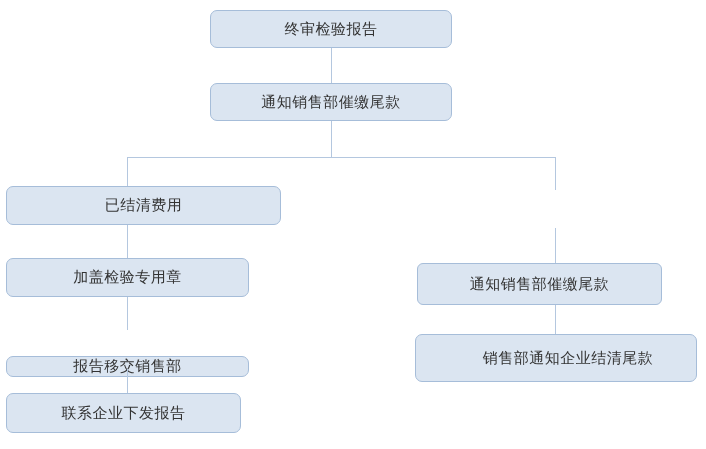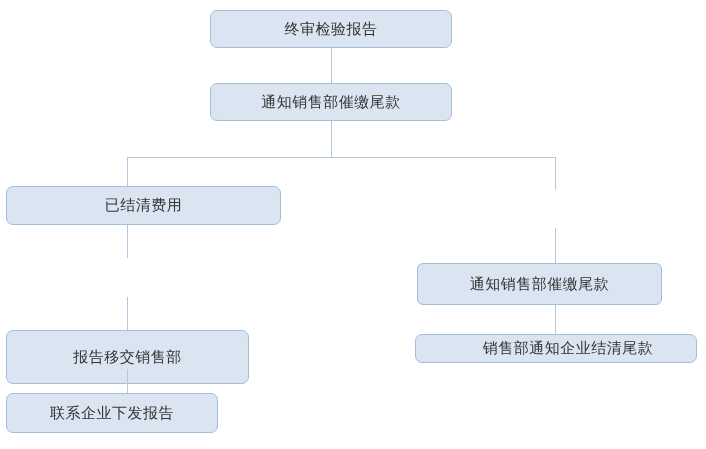--- a/index.html
+++ b/index.html
@@ -34,25 +34,25 @@
     background: var(--connector, #b4c7df);
   }
   .connector.v { width: 1px; }
   .connector.h { height: 1px; }
 
   
   #n-root      { left: 210px; top: 10px;  width: 242px; height: 38px; }
   #n-submit    { left: 210px; top: 83px;  width: 242px; height: 38px; }
   #n-settled   { left: 6px;   top: 186px; width: 275px; height: 39px; }
   #n-stamp     { left: 6px;   top: 258px; width: 243px; height: 39px; }
-  #n-transfer  { left: 6px;   top: 310px; width: 243px; height: 54px; margin-top: 20px; }
-  #n-contact   { left: 6px;   top: 393px; width: 212px; height: 40px; }
+  #n-transfer  { left: 6px;   top: 336px; width: 243px; height: 21px; margin-top: 20px; }
+  #n-contact   { left: 6px;   top: 393px; width: 235px; height: 40px; }
   #n-unsettled { left: 417px; top: 190px; width: 245px; height: 38px; }
   #n-notify    { left: 417px; top: 263px; width: 245px; height: 42px; border-radius: 6px; }
-  #n-salesnote { left: 415px; top: 334px; width: 282px; height: 29px; padding-left: 24px; }
+  #n-salesnote { left: 415px; top: 334px; width: 282px; height: 48px; padding-left: 24px; }
 
   
   #c-root-submit      { left: 331px; top: 48px;  height: 35px; }
   #c-submit-junction  { left: 331px; top: 121px; height: 36px; }
   #c-junction         { left: 127px; top: 157px; width: 429px; }
   #c-left-drop        { left: 127px; top: 157px; height: 29px; }
   #c-right-drop       { left: 555px; top: 157px; height: 33px; }
   #c-settled-stamp    { left: 127px; top: 225px; height: 33px; }
   #c-stamp-transfer   { left: 127px; top: 297px; height: 33px; }
   #c-transfer-contact { left: 127px; top: 369px; height: 24px; }
@@ -63,20 +63,21 @@
 <body>
 
 <div class="canvas">
 
   <div class="node" id="n-root">终审检验报告</div>
 
   <div class="node" id="n-submit">通知销售部催缴尾款</div>
 
   <div class="node" id="n-settled">已结清费用</div>
 
+  <div class="node" id="n-stamp">加盖检验专用章</div>
 
   <div class="node" id="n-transfer">报告移交销售部</div>
 
   <div class="node" id="n-contact">联系企业下发报告</div>
 
 
   <div class="node" id="n-notify">通知销售部催缴尾款</div>
 
   <div class="node" id="n-salesnote">销售部通知企业结清尾款</div>
 

